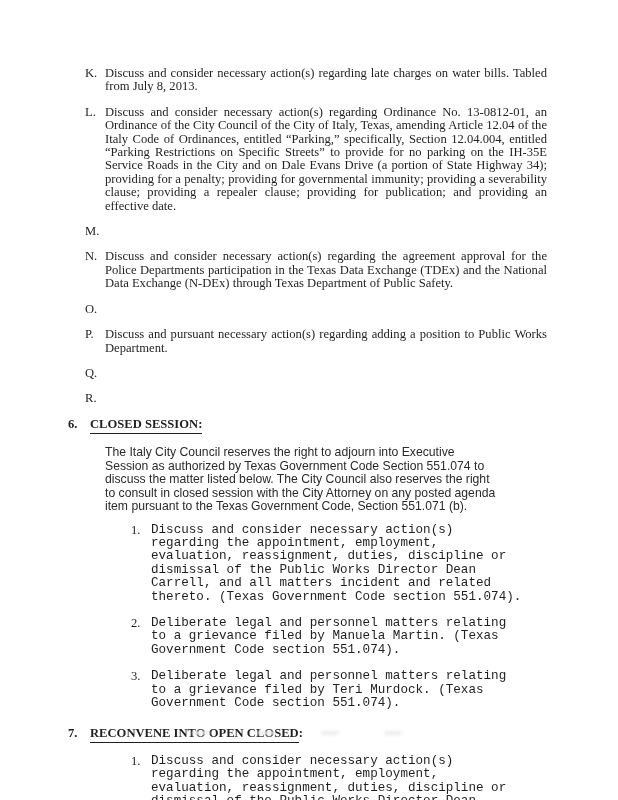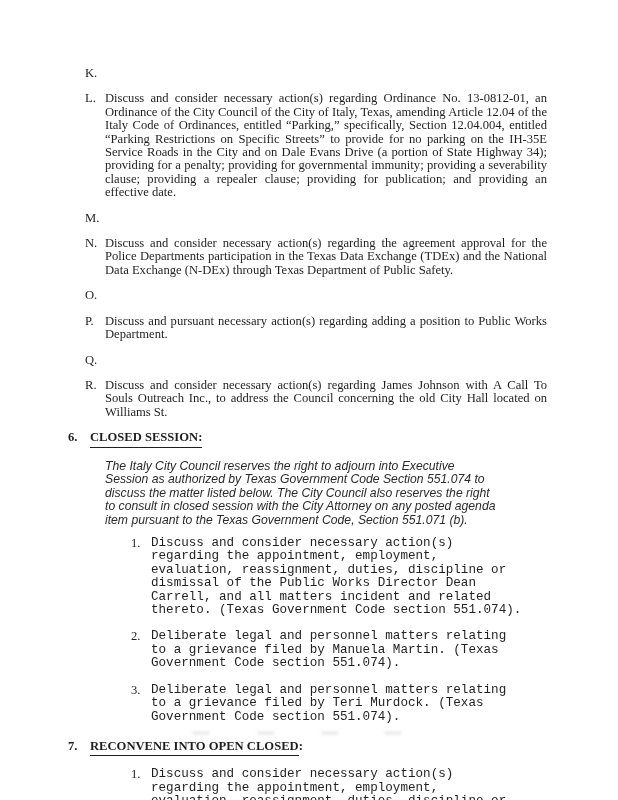--- a/index.html
+++ b/index.html
@@ -25,21 +25,20 @@
   .sec { display: flex; margin: 2px 0 12px 68px; font-weight: bold; }
   .sec .num { flex: none; width: 22px; }
   .sec .hd { border-bottom: 1.6px solid #1f1f1f; padding-bottom: 2px; }
   .sec .colon { border-bottom: none; }
 
   
   .notice {
     margin: 0 0 10px 105px;
     width: 394px;
     font-family: "Liberation Sans", "DejaVu Sans", sans-serif;
-    font-style: italic;
     font-size: 12.2px;
     line-height: 13.5px;
     color: #2a2a2a;
   }
 
   
   .nitem { display: flex; margin: 0 0 13px 131px; }
   .nitem .num { flex: none; width: 20px; }
   .nitem .txt { width: 377px; font-family: Liberation Mono, monospace; }
 
@@ -55,20 +54,21 @@
   }
 </style>
 </head>
 <body>
 
 <div class="page">
   <div class="content">
 
     <div class="litem">
       <span class="lbl">K.</span>
+      <div class="txt">Discuss and consider necessary action(s) regarding late charges on water bills. Tabled from July 8, 2013.</div>
     </div>
 
     <div class="litem">
       <span class="lbl">L.</span>
       <div class="txt">Discuss and consider necessary action(s) regarding Ordinance No. 13-0812-01, an Ordinance of the City Council of the City of Italy, Texas, amending Article 12.04 of the Italy Code of Ordinances, entitled “Parking,” specifically, Section 12.04.004, entitled “Parking Restrictions on Specific Streets” to provide for no parking on the IH-35E Service Roads in the City and on Dale Evans Drive (a portion of State Highway 34); providing for a penalty; providing for governmental immunity; providing a severability clause; providing a repealer clause; providing for publication; and providing an effective date.</div>
     </div>
 
     <div class="litem">
       <span class="lbl">M.</span>
     </div>
@@ -86,21 +86,20 @@
       <span class="lbl">P.</span>
       <div class="txt">Discuss and pursuant necessary action(s) regarding adding a position to Public Works Department.</div>
     </div>
 
     <div class="litem">
       <span class="lbl">Q.</span>
     </div>
 
     <div class="litem">
       <span class="lbl">R.</span>
-      <div class="txt">Discuss and consider necessary action(s) regarding James Johnson with A Call To Souls Outreach Inc., to address the Council concerning the old City Hall located on Williams St.</div>
     </div>
 
     <div class="sec">
       <span class="num">6.</span>
       <span class="hd">CLOSED SESSION:</span>
     </div>
 
     <div class="notice">The Italy City Council reserves the right to adjourn into Executive Session as authorized by Texas Government Code Section 551.074 to discuss the matter listed below.  The City Council also reserves the right to consult in closed session with the City Attorney on any posted agenda item pursuant to the Texas Government Code, Section 551.071 (b).</div>
 
     <div class="nitem">

